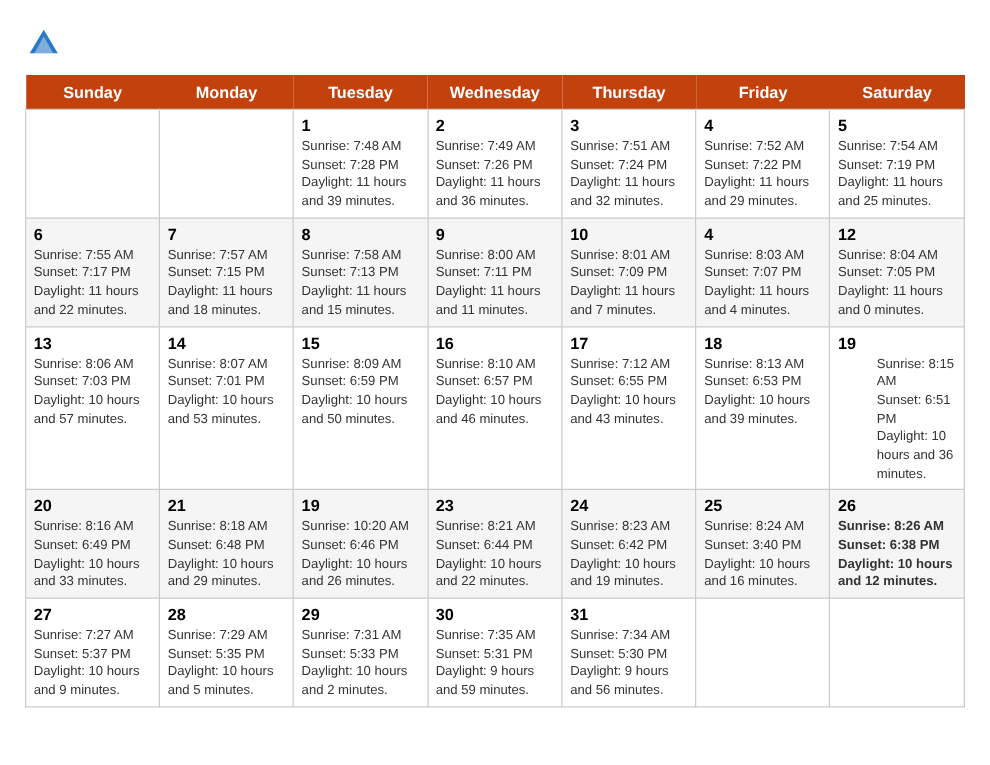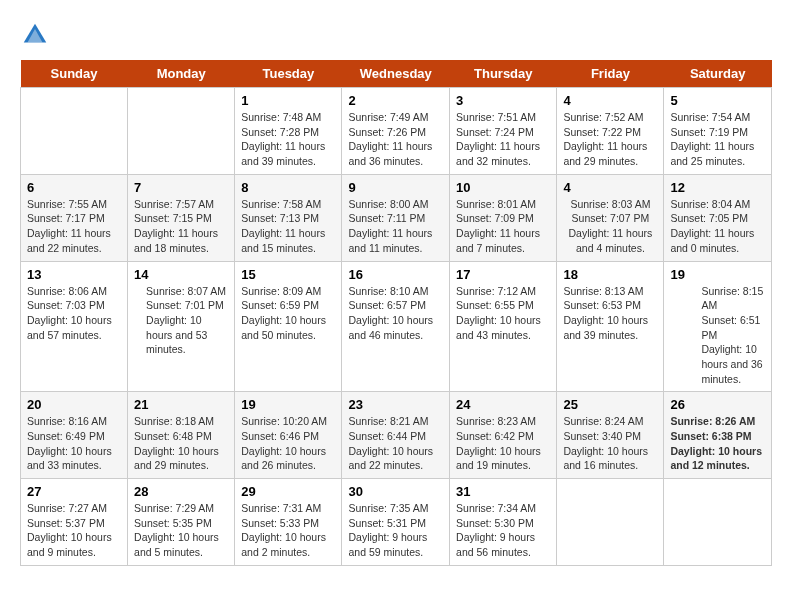--- a/index.html
+++ b/index.html
@@ -179,41 +179,41 @@
 Daylight: 11 hours and 11 minutes.</div>
         </td>
         <td>
           <span class="day-number">10</span>
           <div class="day-info" style="white-space: pre-line;">Sunrise: 8:01 AM
 Sunset: 7:09 PM
 Daylight: 11 hours and 7 minutes.</div>
         </td>
         <td>
           <span class="day-number">4</span>
-          <div class="day-info" style="white-space: pre-line; text-align: center;">Sunrise: 8:03 AM
+          <div class="day-info" style="white-space: pre-line;">Sunrise: 8:03 AM
 Sunset: 7:07 PM
 Daylight: 11 hours and 4 minutes.</div>
         </td>
         <td>
           <span class="day-number">12</span>
           <div class="day-info" style="white-space: pre-line;">Sunrise: 8:04 AM
 Sunset: 7:05 PM
 Daylight: 11 hours and 0 minutes.</div>
         </td>
       </tr>
       <tr>
         <td>
           <span class="day-number">13</span>
           <div class="day-info" style="white-space: pre-line;">Sunrise: 8:06 AM
 Sunset: 7:03 PM
 Daylight: 10 hours and 57 minutes.</div>
         </td>
         <td>
           <span class="day-number">14</span>
-          <div class="day-info" style="white-space: pre-line; margin-left: 12px;">Sunrise: 8:07 AM
+          <div class="day-info" style="white-space: pre-line;">Sunrise: 8:07 AM
 Sunset: 7:01 PM
 Daylight: 10 hours and 53 minutes.</div>
         </td>
         <td>
           <span class="day-number">15</span>
           <div class="day-info" style="white-space: pre-line;">Sunrise: 8:09 AM
 Sunset: 6:59 PM
 Daylight: 10 hours and 50 minutes.</div>
         </td>
         <td>

